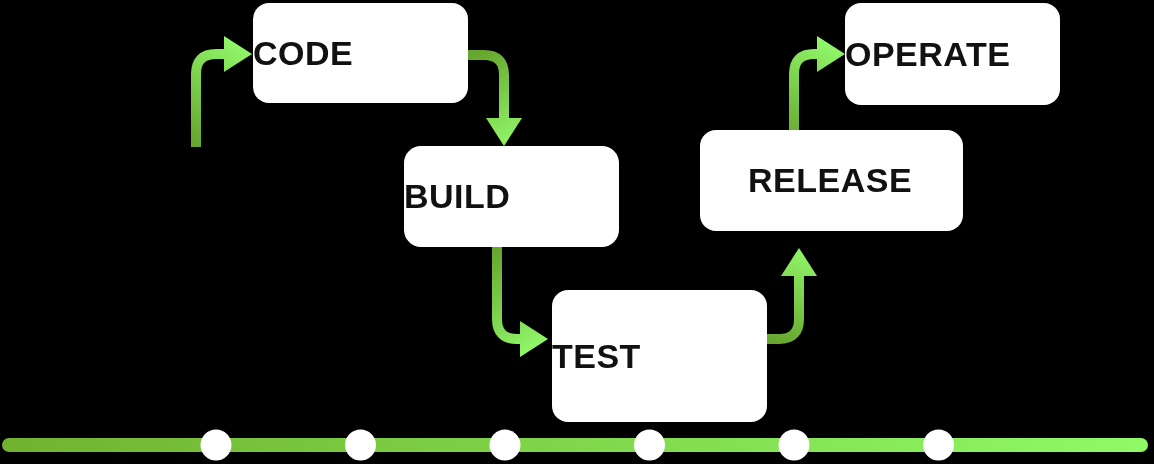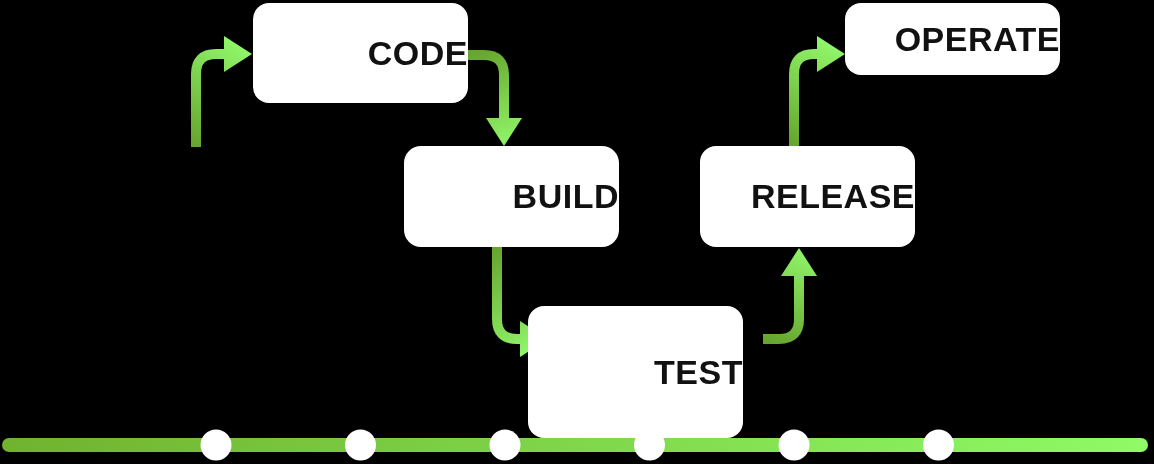--- a/index.html
+++ b/index.html
@@ -24,35 +24,35 @@
     display: block;
   }
   .stage-box {
     position: absolute;
     width: 215px;
     height: 101px;
     background: #ffffff;
     border-radius: 16px;
     display: flex;
     align-items: center;
-    justify-content: flex-end;
+    justify-content: flex-start;
   }
   .stage-label {
     font-size: 34px;
     font-weight: 700;
     color: #111111;
     letter-spacing: 0.5px;
     white-space: nowrap;
   }
   #box-plan    { left: 110px; top: 146px; }
   #box-code    { left: 253px; top: 3px;   height: 100px; }
   #box-build   { left: 404px; top: 146px; border-radius: 17px; }
-  #box-test    { left: 528px; top: 290px; height: 132px; margin-top: 16px; }
-  #box-release { left: 700px; top: 146px; }
-  #box-operate { left: 845px; top: 3px;   height: 72px; }
+  #box-test    { left: 552px; top: 290px; height: 132px; }
+  #box-release { left: 700px; top: 130px; padding-left: 48px; }
+  #box-operate { left: 845px; top: 3px;   height: 102px; }
 </style>
 </head>
 <body>
 
 <div class="canvas">
 
   <svg class="flow-svg" viewBox="0 0 1154 464" xmlns="http://www.w3.org/2000/svg">
     <defs>
       <linearGradient id="g1" gradientUnits="userSpaceOnUse" x1="196" y1="146" x2="252" y2="54">
         <stop offset="0" stop-color="#66a52e"></stop>

